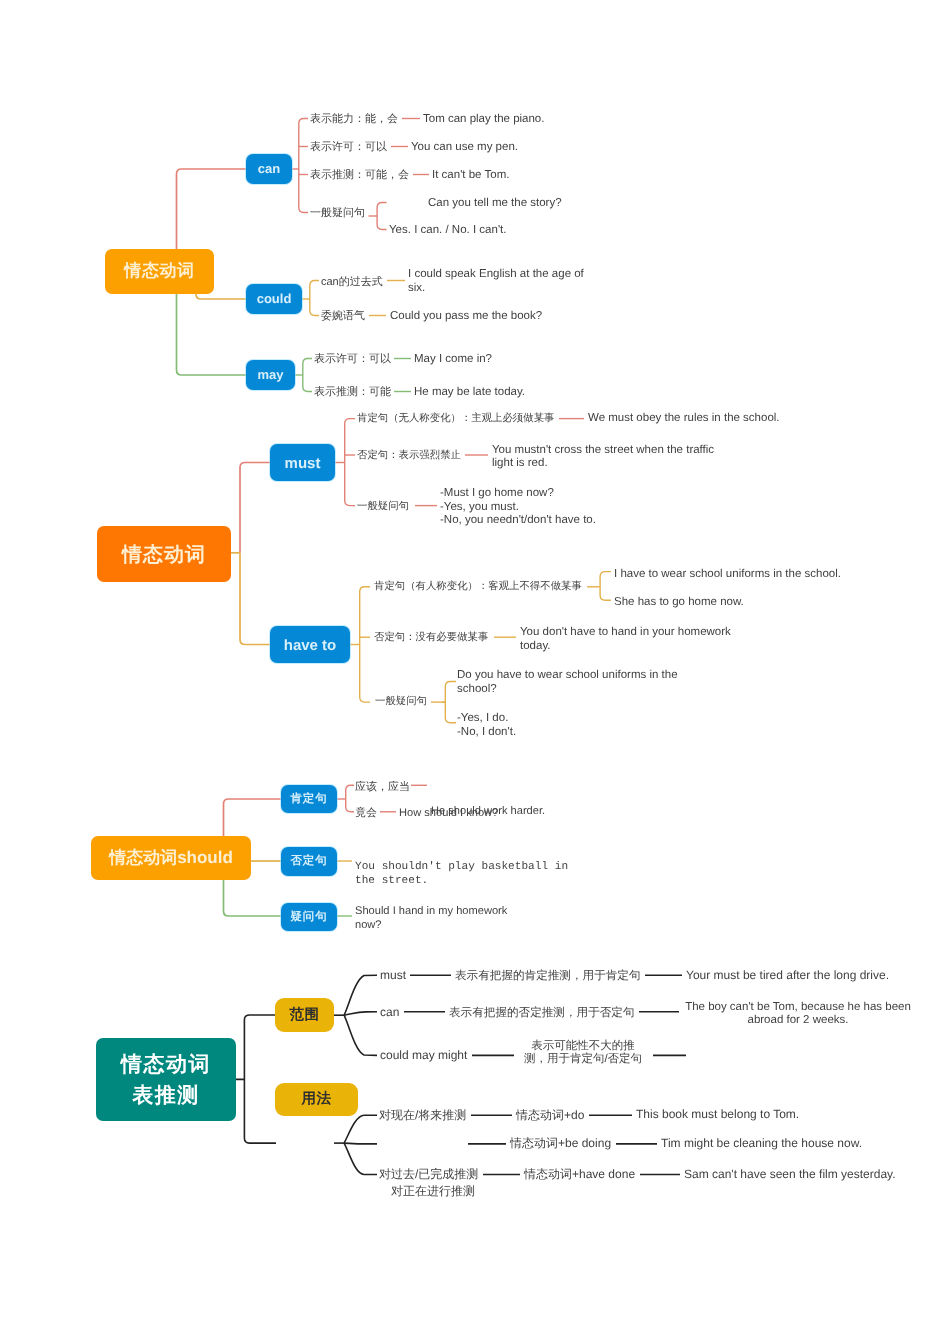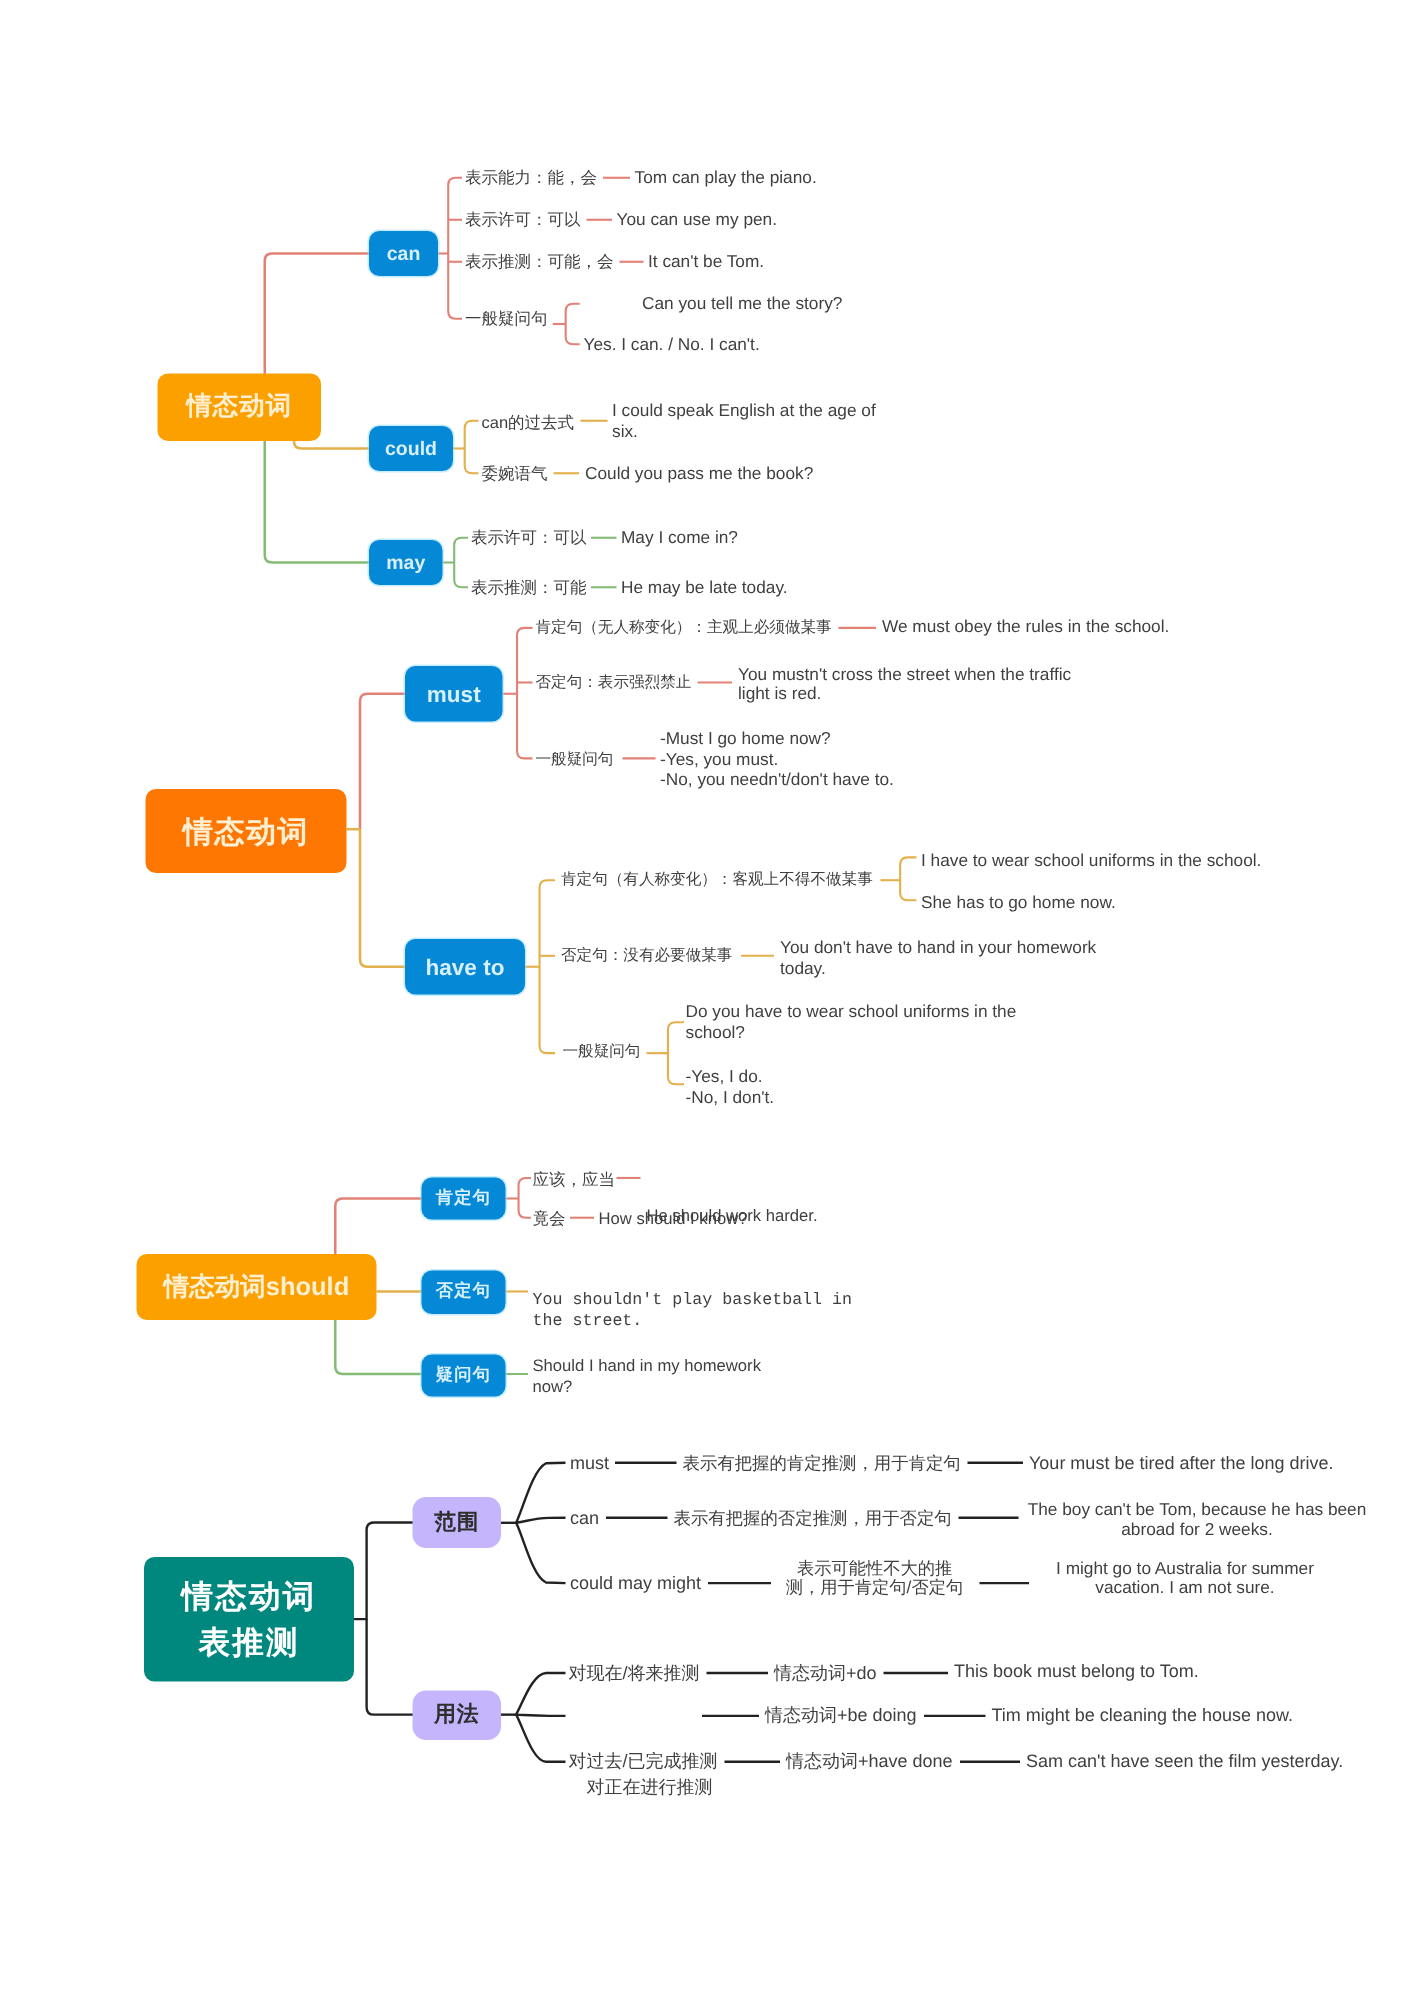--- a/index.html
+++ b/index.html
@@ -13,21 +13,21 @@
   .node{position:absolute;box-sizing:border-box;display:flex;align-items:center;
         justify-content:center;border-radius:7px;text-align:center;white-space:pre-line;}
   .root1{background:#FCA000;color:#FDEFD2;font-weight:bold;font-size:17px;letter-spacing:0.6px;}
   .root3{background:#FCA000;color:#FDEFD2;font-weight:bold;font-size:17px;letter-spacing:0px;}
   .root2{background:#FD7702;color:#FDEFD2;font-weight:bold;font-size:20px;letter-spacing:1px;}
   .root4{background:#00887E;color:#ffffff;font-weight:bold;font-size:21px;line-height:31px;letter-spacing:1.5px;}
   .blu{background:#0588D5;color:#D8EFFC;font-weight:bold;font-size:13px;box-shadow:0 0 0 1px rgba(150,220,255,.55);}
   .blu span{position:relative;top:-1px;}
   .bigblu span{top:0.5px;}
   .blucn{background:#0588D5;color:#D8EFFC;font-weight:bold;font-size:11.5px;letter-spacing:0.8px;box-shadow:0 0 0 1px rgba(150,220,255,.55);}
-  .gray{background:#c4b5fd;color:#2F2F2F;font-weight:bold;font-size:14.5px;border-radius:9px;letter-spacing:0.5px;}
+  .gray{background:#eab308;color:#2F2F2F;font-weight:bold;font-size:14.5px;border-radius:9px;letter-spacing:0.5px;}
   .t{position:absolute;color:#3F3F3F;font-size:11.5px;line-height:13.5px;white-space:pre-line;}
   .cjk{font-size:11px;}
   .cjk2{font-size:10.4px;}
   .s4{font-size:12px;}
   .s4cjk{font-size:11.6px;}
   .s4ctr{font-size:11.7px;}
   .s3{font-size:11.1px;}
   .tc{position:absolute;color:#3F3F3F;font-size:11.5px;line-height:13.5px;white-space:pre-line;text-align:center;}
 </style>
 </head>
@@ -210,38 +210,36 @@
 <div class="t s3" style="left:355px;top:905px;">Should I hand in my homework
 now?</div>
 
 <div class="node root4" style="left:96px;top:1038px;width:140px;height:83px;">
   <span>情态动词
 表推测</span>
 </div>
 <div class="node gray" style="left:275px;top:998px;width:59px;height:34px;">
   <span>范围</span>
 </div>
-<div class="node gray" style="left:275px;top:1127px;width:59px;height:33px;">
+<div class="node gray" style="left:275px;top:1083px;width:83px;height:33px;">
   <span>用法</span>
 </div>
 
 <div class="t s4" style="left:380px;top:969px;">must</div>
 <div class="t s4 s4cjk" style="left:455px;top:969.2px;">表示有把握的肯定推测，用于肯定句</div>
 <div class="t s4" style="left:686px;top:969px;">Your must be tired after the long drive.</div>
 
 <div class="t s4" style="left:380px;top:1005.5px;">can</div>
 <div class="t s4 s4cjk" style="left:449px;top:1005.7px;">表示有把握的否定推测，用于否定句</div>
 <div class="tc s4 s4ctr" style="left:680px;top:1000.6px;width:236px;">The boy can't be Tom, because he has been
 abroad for 2 weeks.</div>
 
 <div class="t s4" style="left:380px;top:1049px;">could may might</div>
 <div class="tc s4 s4cjk" style="left:518px;top:1039.7px;width:130px;">表示可能性不大的推
 测，用于肯定句/否定句</div>
-<div class="tc s4 s4ctr" style="left:690px;top:1039.7px;width:200px;">I might go to Australia for summer
-vacation. I am not sure.</div>
 
 <div class="t s4" style="left:379px;top:1108.6px;">对现在/将来推测</div>
 <div class="t s4" style="left:516px;top:1108.6px;">情态动词+do</div>
 <div class="t s4" style="left:636px;top:1108.4px;">This book must belong to Tom.</div>
 
 <div class="t s4" style="left:391px;top:1137.2px;margin-top:48px;">对正在进行推测</div>
 <div class="t s4" style="left:510px;top:1137.2px;">情态动词+be doing</div>
 <div class="t s4" style="left:661px;top:1137px;">Tim might be cleaning the house now.</div>
 
 <div class="t s4" style="left:379px;top:1167.8px;">对过去/已完成推测</div>

